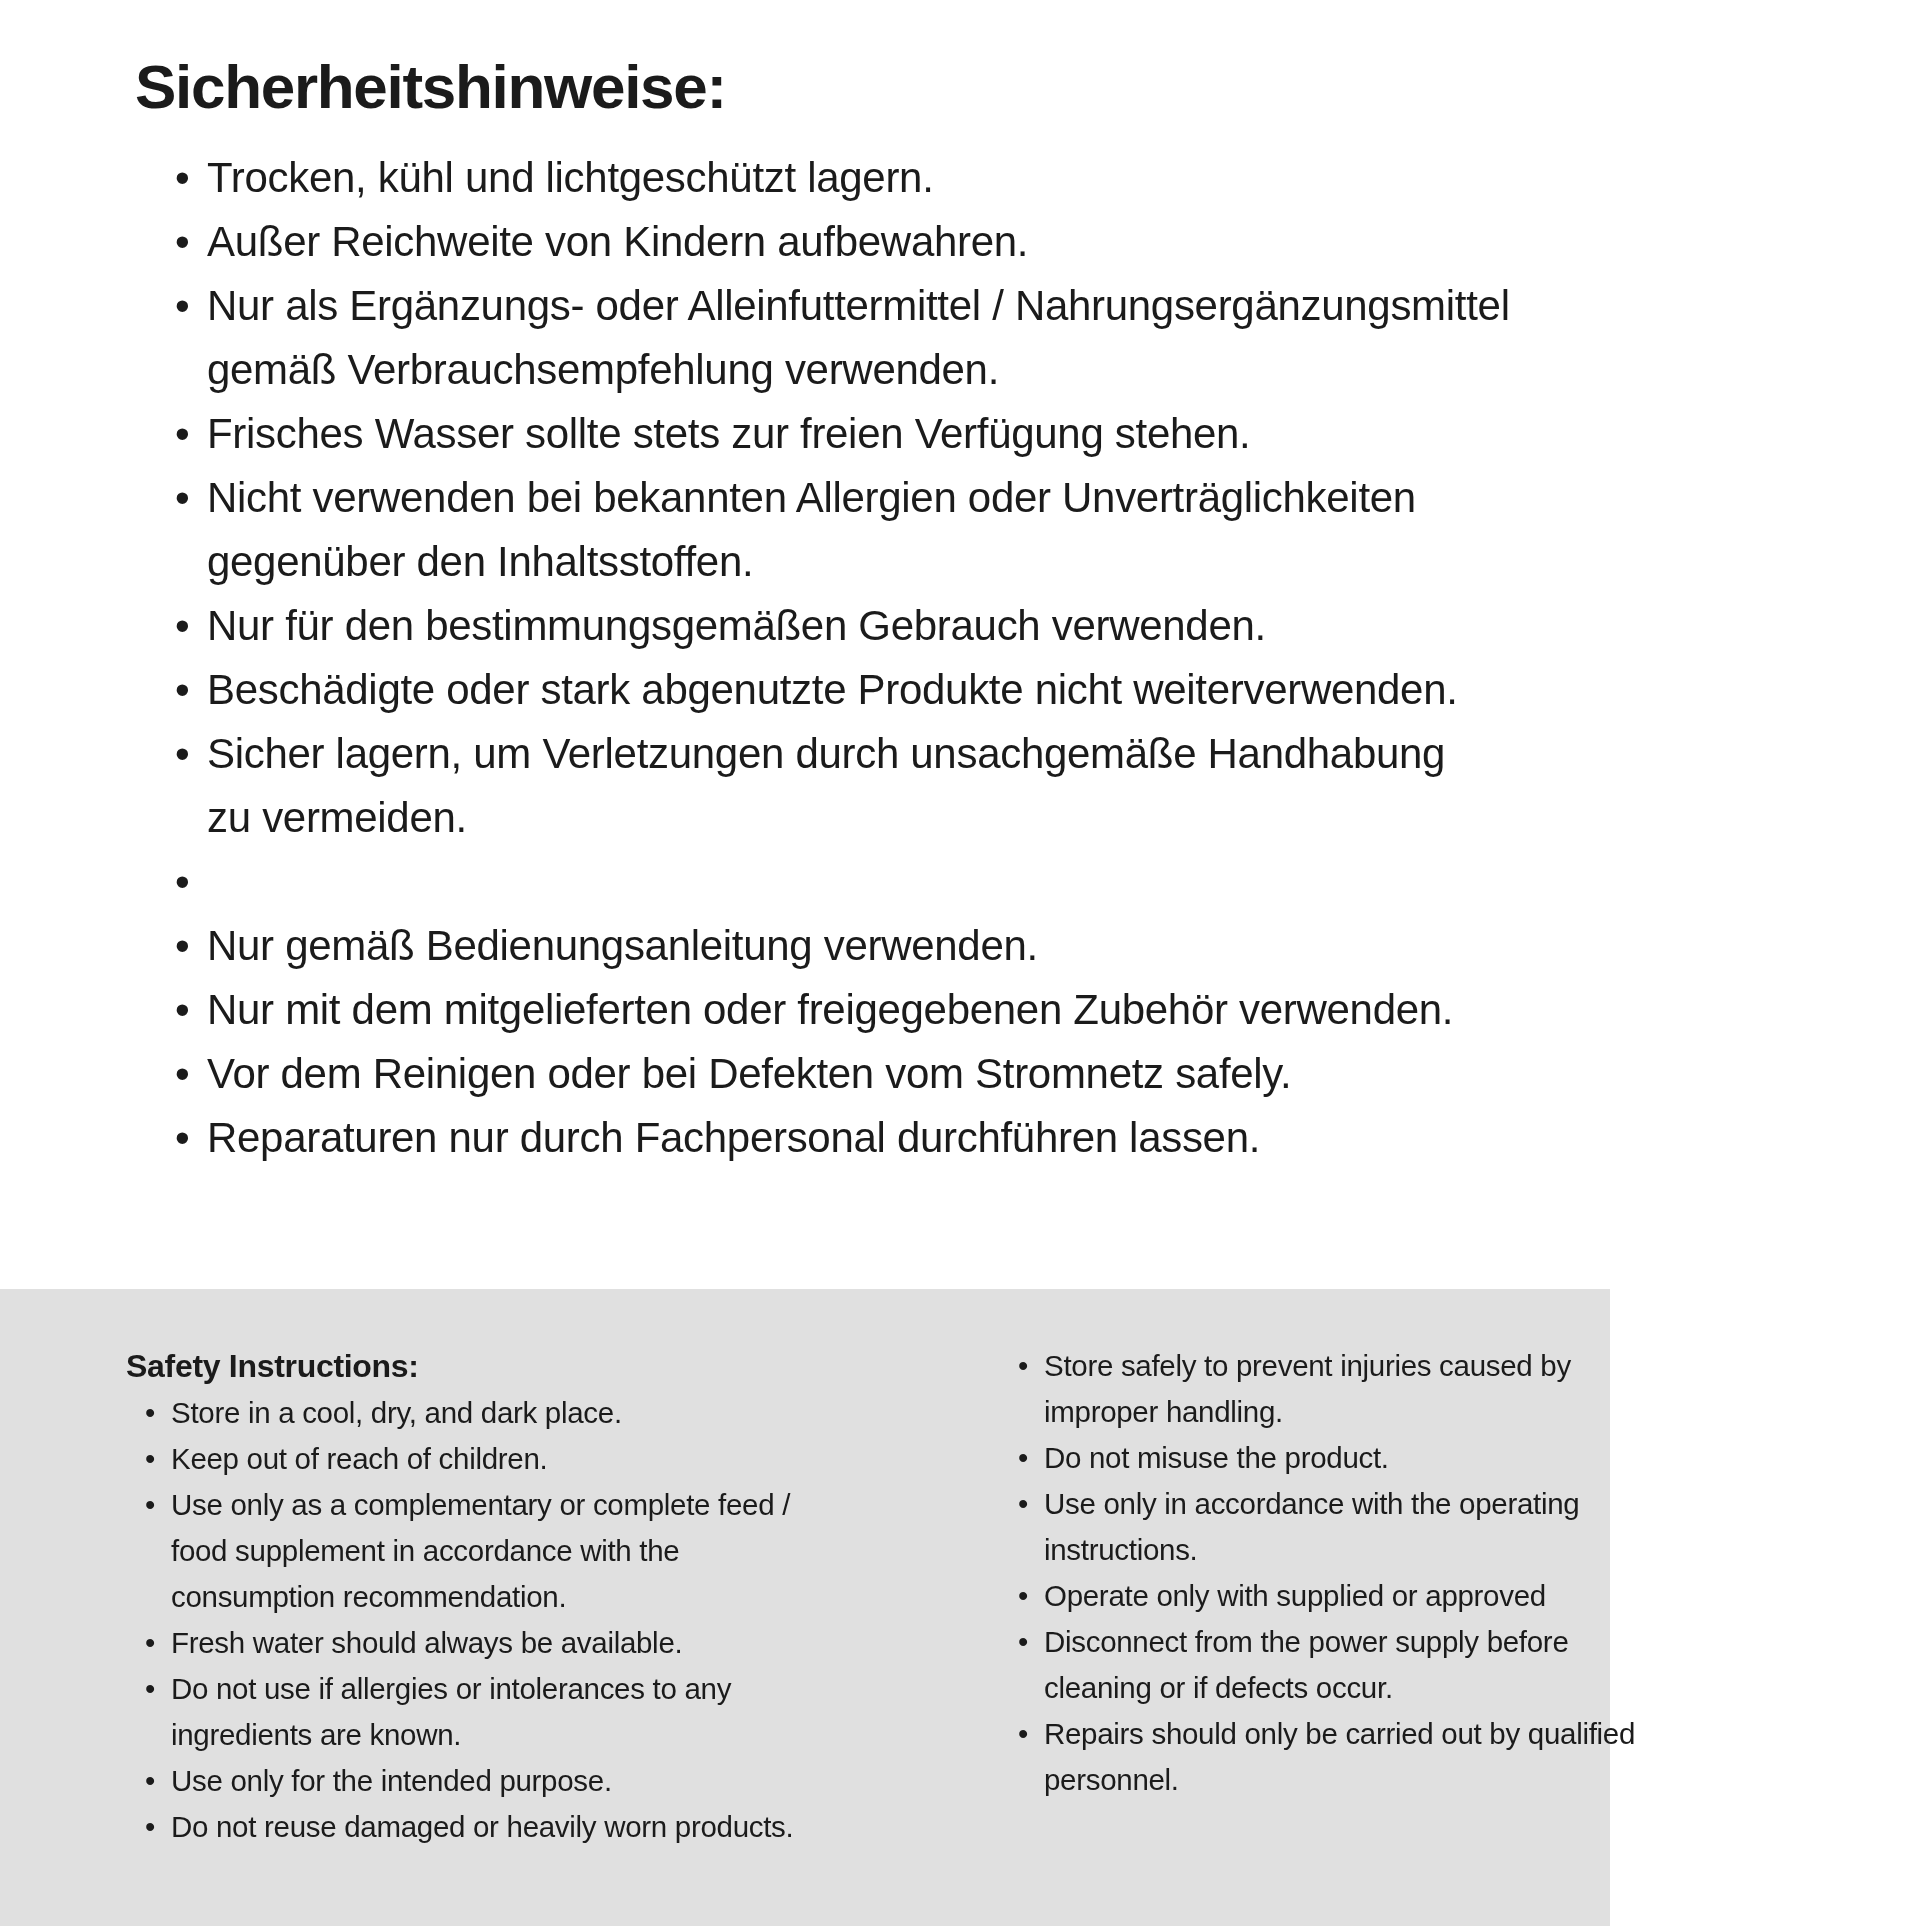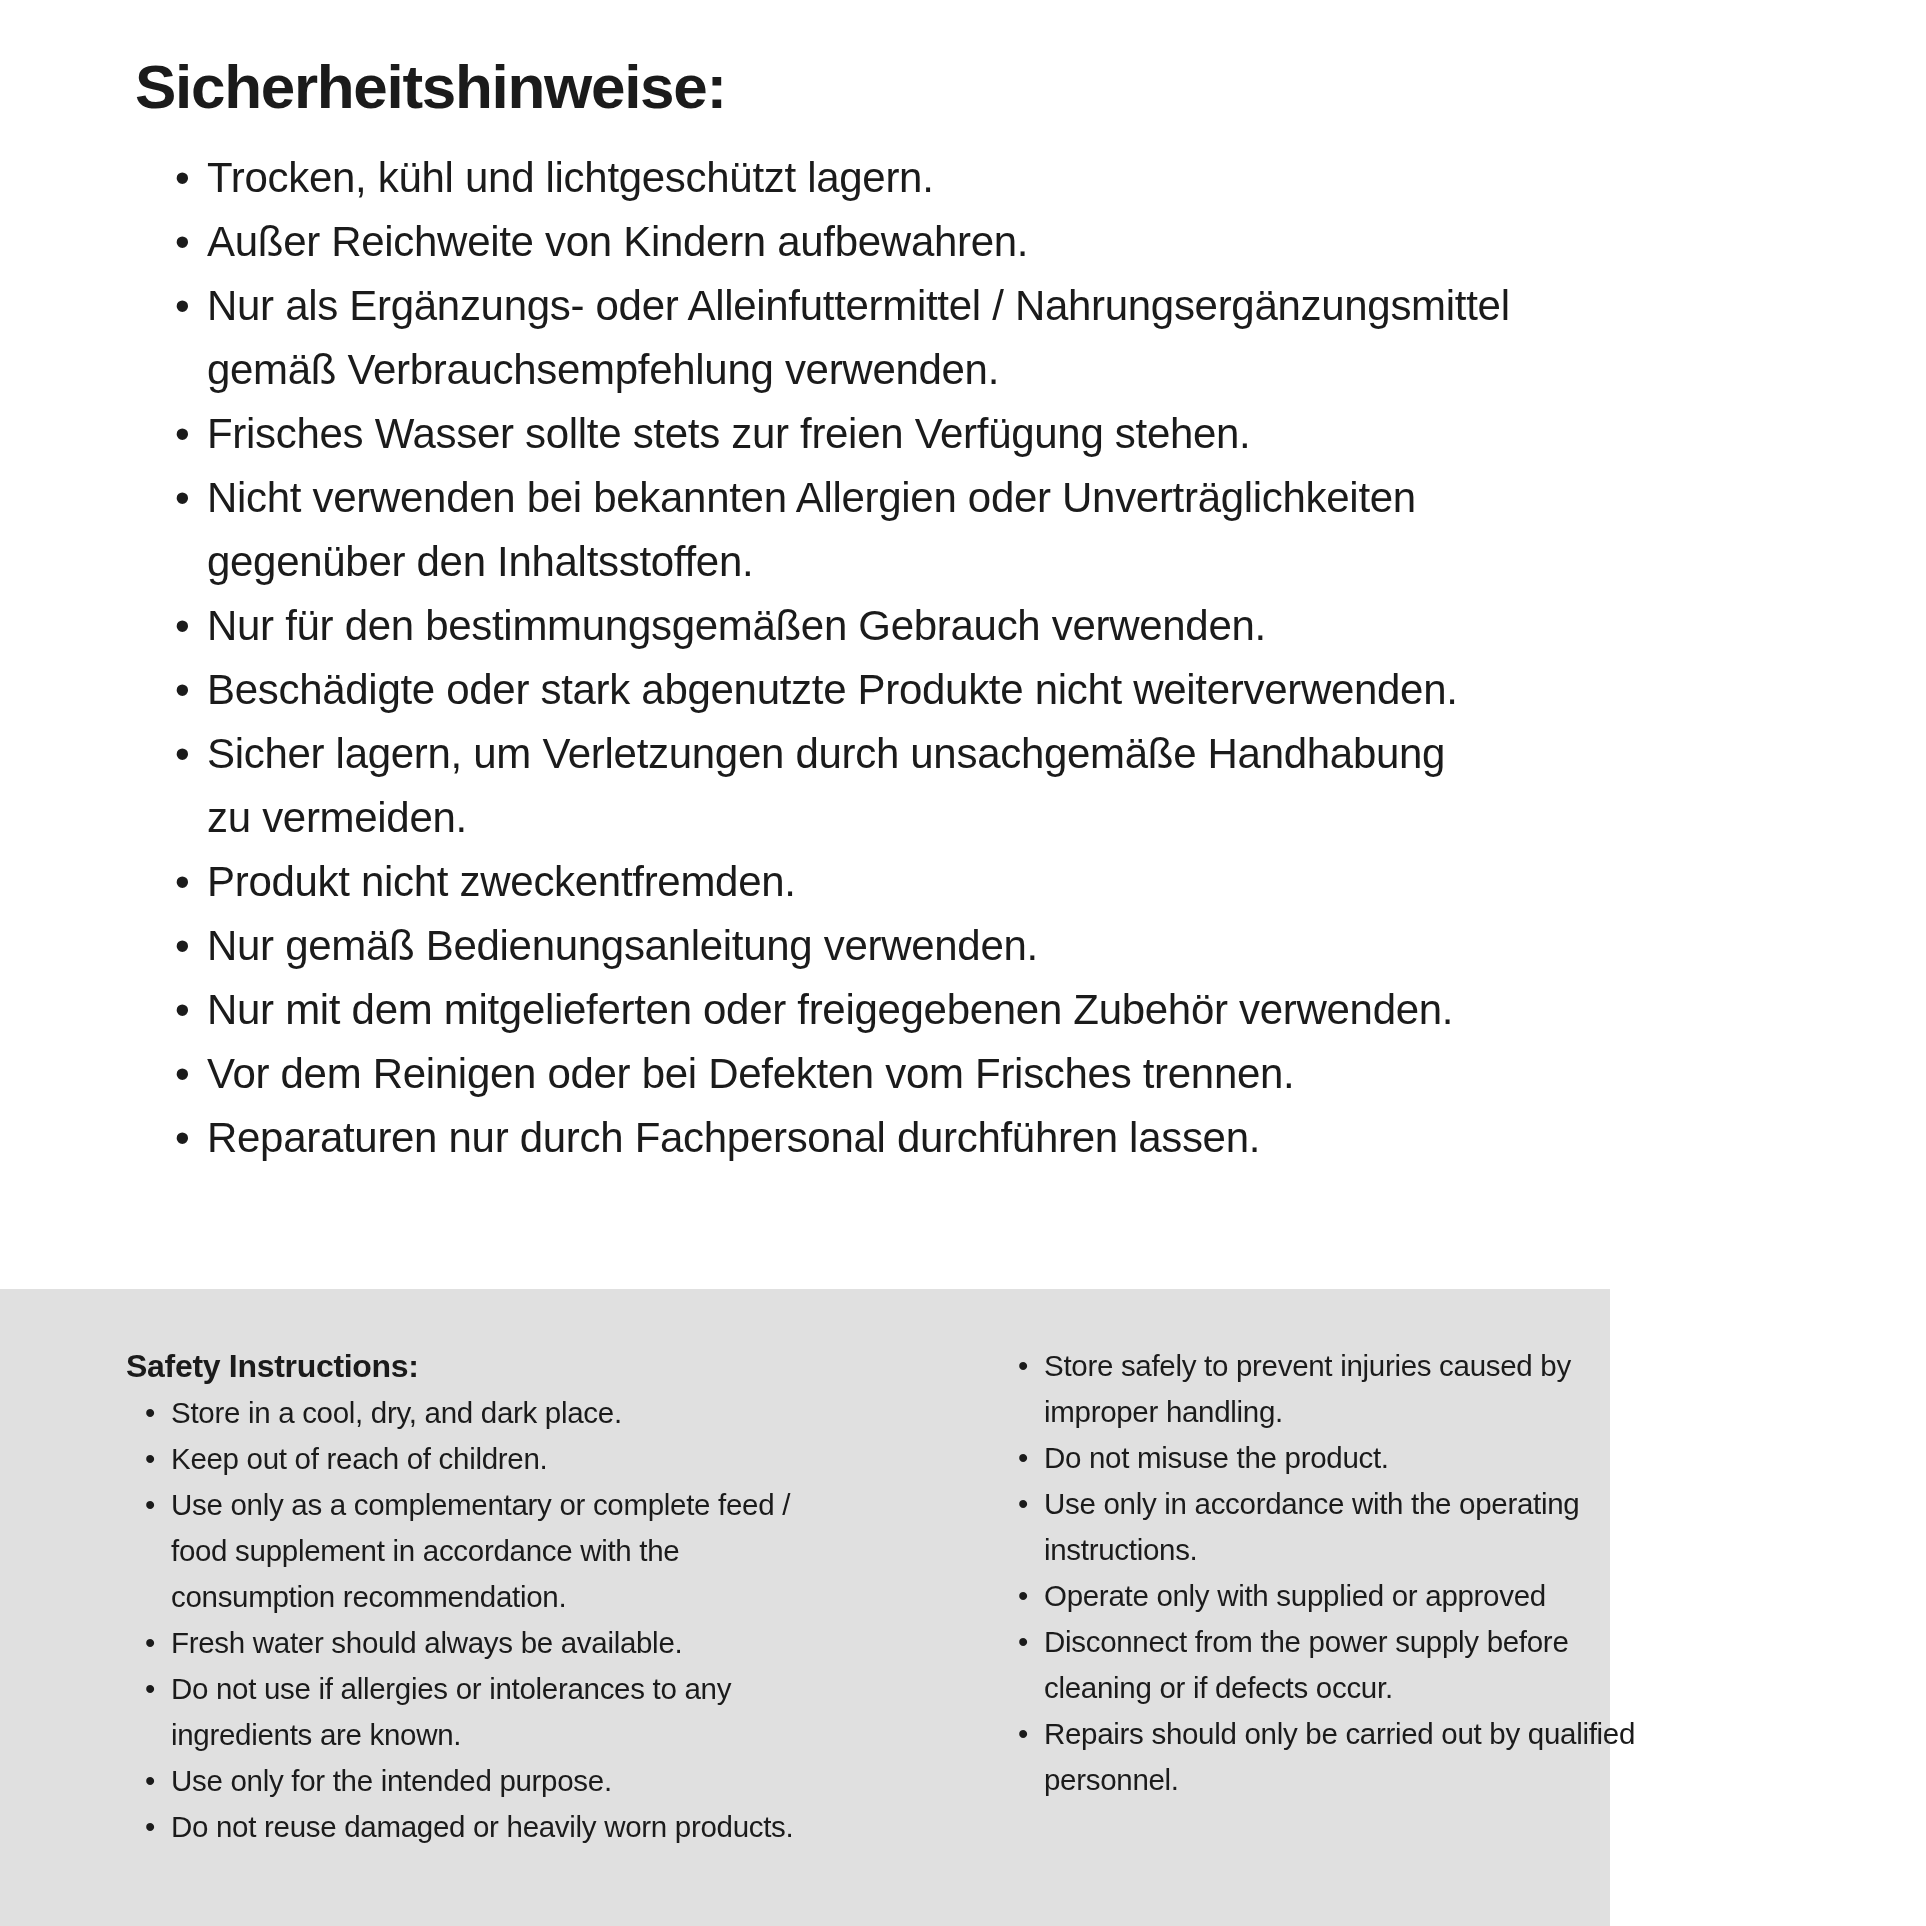--- a/index.html
+++ b/index.html
@@ -135,40 +135,37 @@
     </div>
     <div class="item">
       <span class="dot">•</span>
       <div class="lines">
         <div class="line">Sicher lagern, um Verletzungen durch unsachgemäße Handhabung</div>
         <div class="line">zu vermeiden.</div>
       </div>
     </div>
     <div class="item">
       <span class="dot">•</span>
-      <div class="lines">
-          <div class="line">Produkt nicht zweckentfremden.</div>
-        </div>
     </div>
     <div class="item">
       <span class="dot">•</span>
       <div class="lines">
           <div class="line">Nur gemäß Bedienungsanleitung verwenden.</div>
         </div>
     </div>
     <div class="item">
       <span class="dot">•</span>
       <div class="lines">
           <div class="line">Nur mit dem mitgelieferten oder freigegebenen Zubehör verwenden.</div>
         </div>
     </div>
     <div class="item">
       <span class="dot">•</span>
       <div class="lines">
-          <div class="line">Vor dem Reinigen oder bei Defekten vom Frisches trennen.</div>
+          <div class="line">Vor dem Reinigen oder bei Defekten vom Stromnetz safely.</div>
         </div>
     </div>
     <div class="item">
       <span class="dot">•</span>
       <div class="lines">
           <div class="line">Reparaturen nur durch Fachpersonal durchführen lassen.</div>
         </div>
     </div>
   </div>
 </div>

